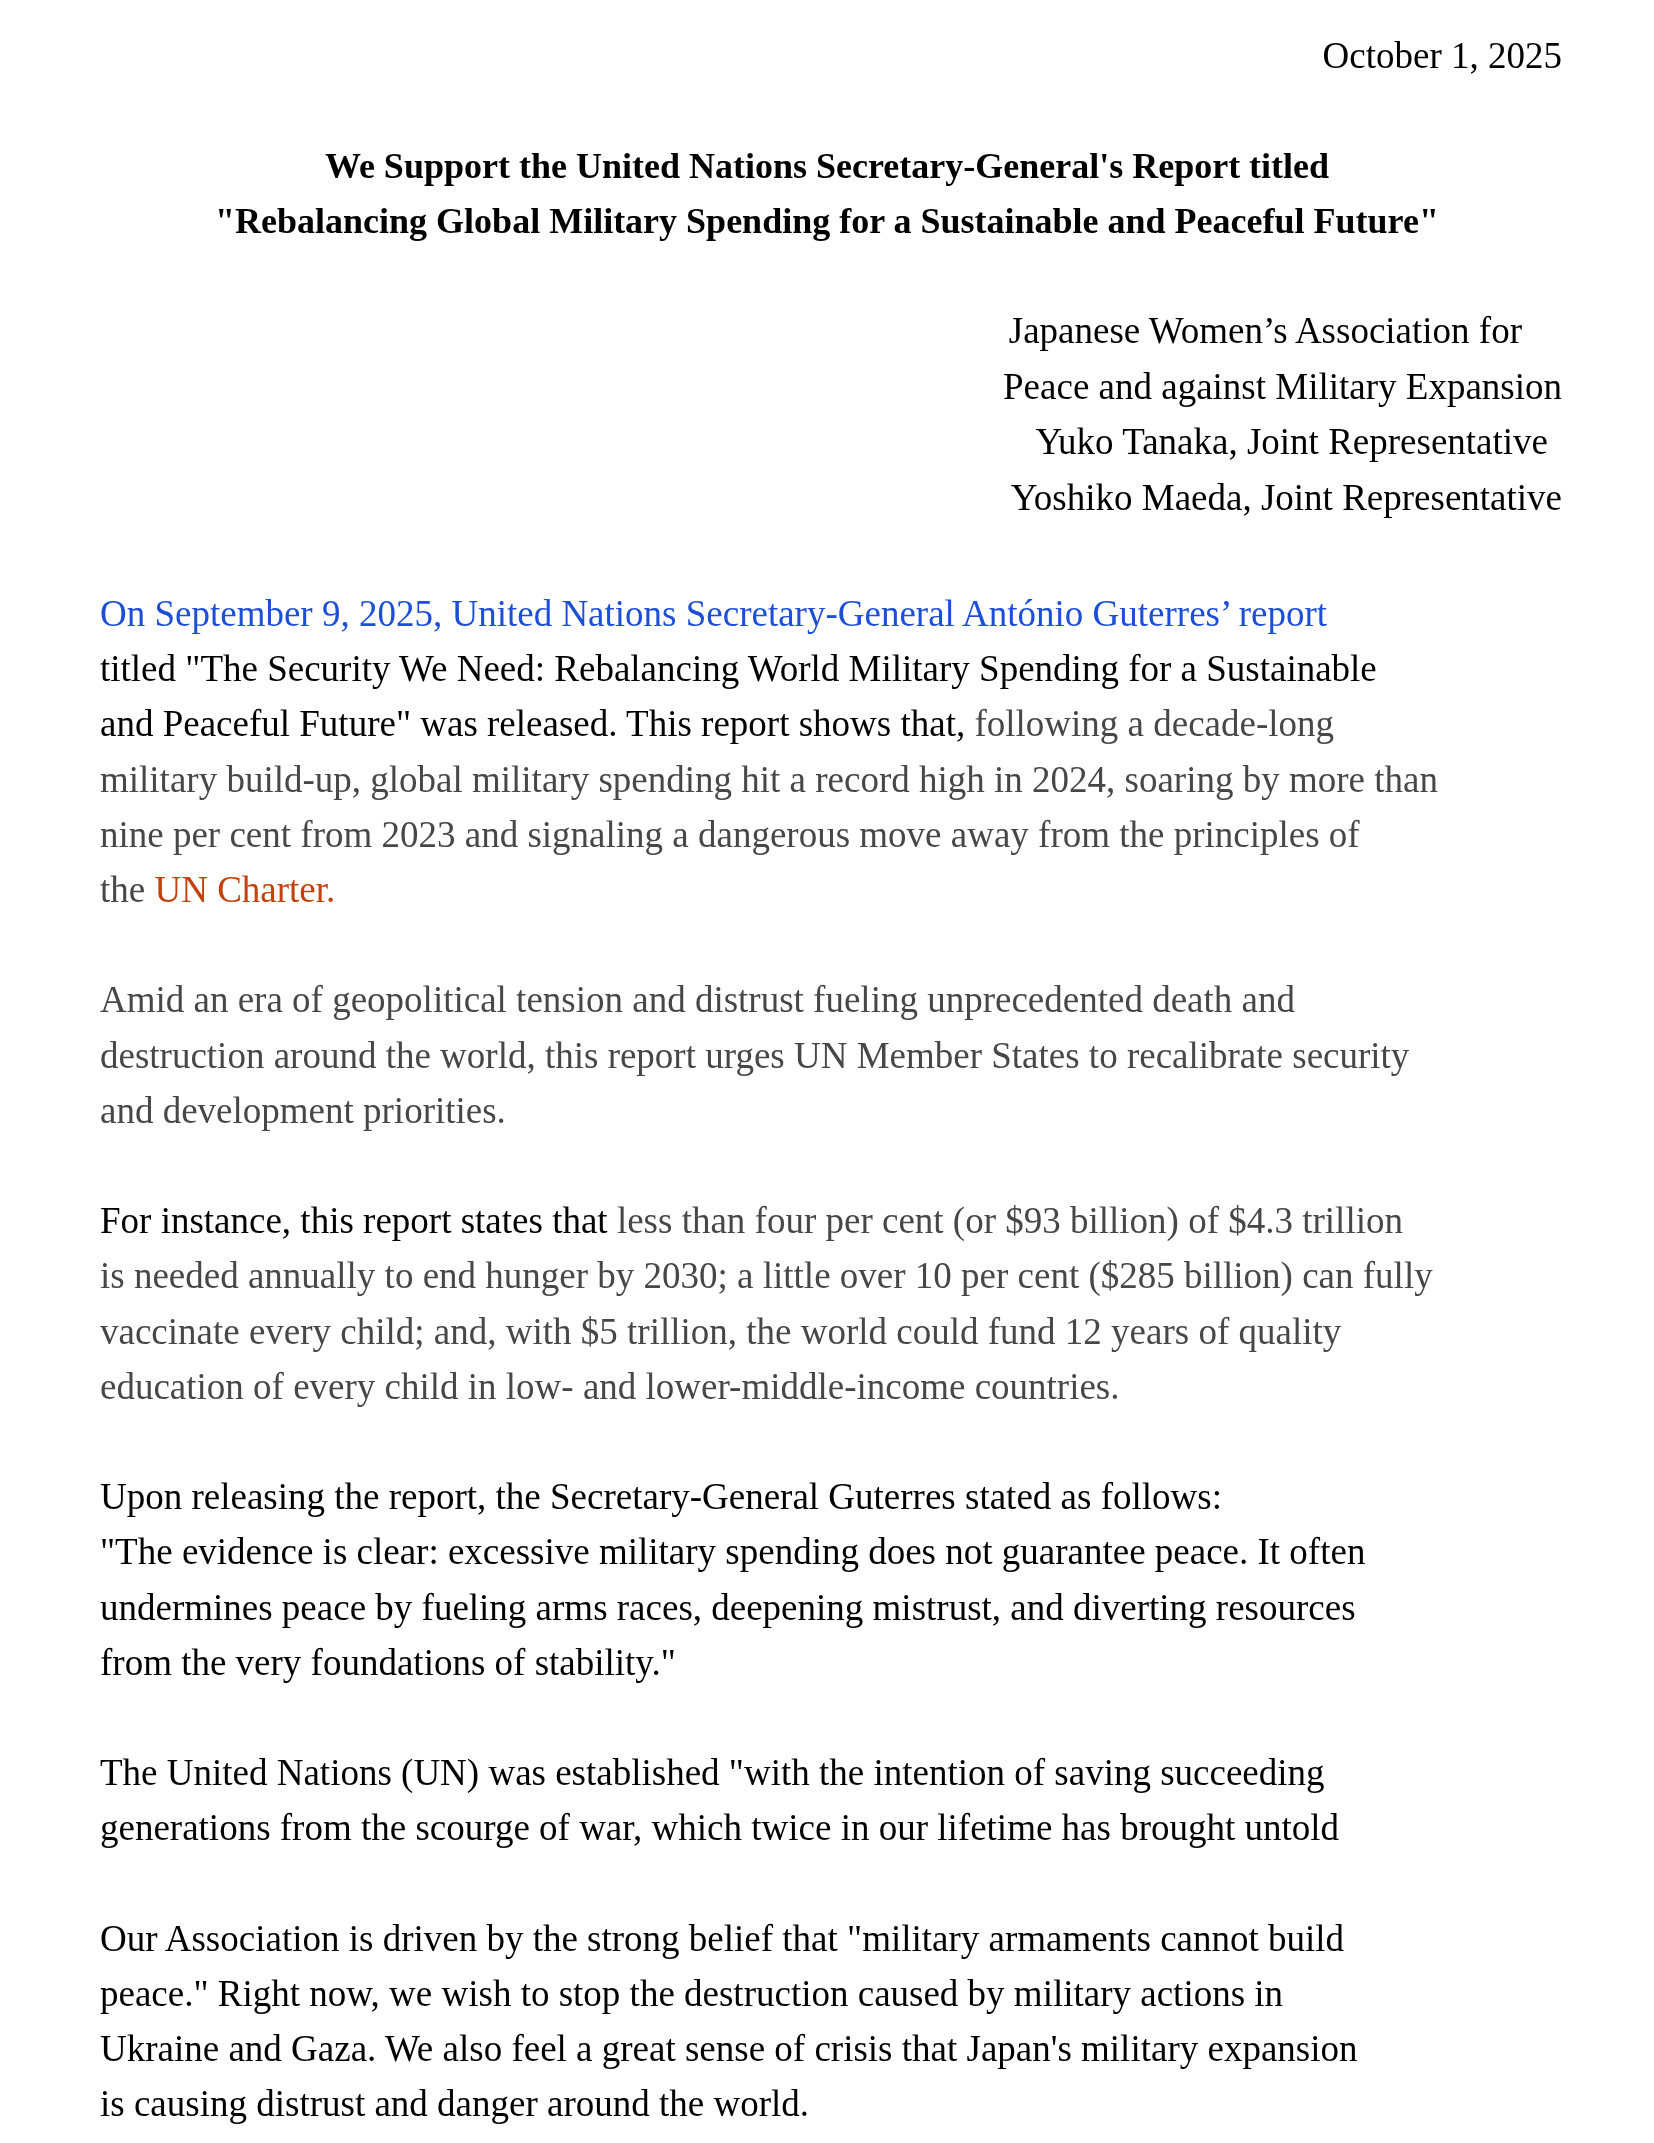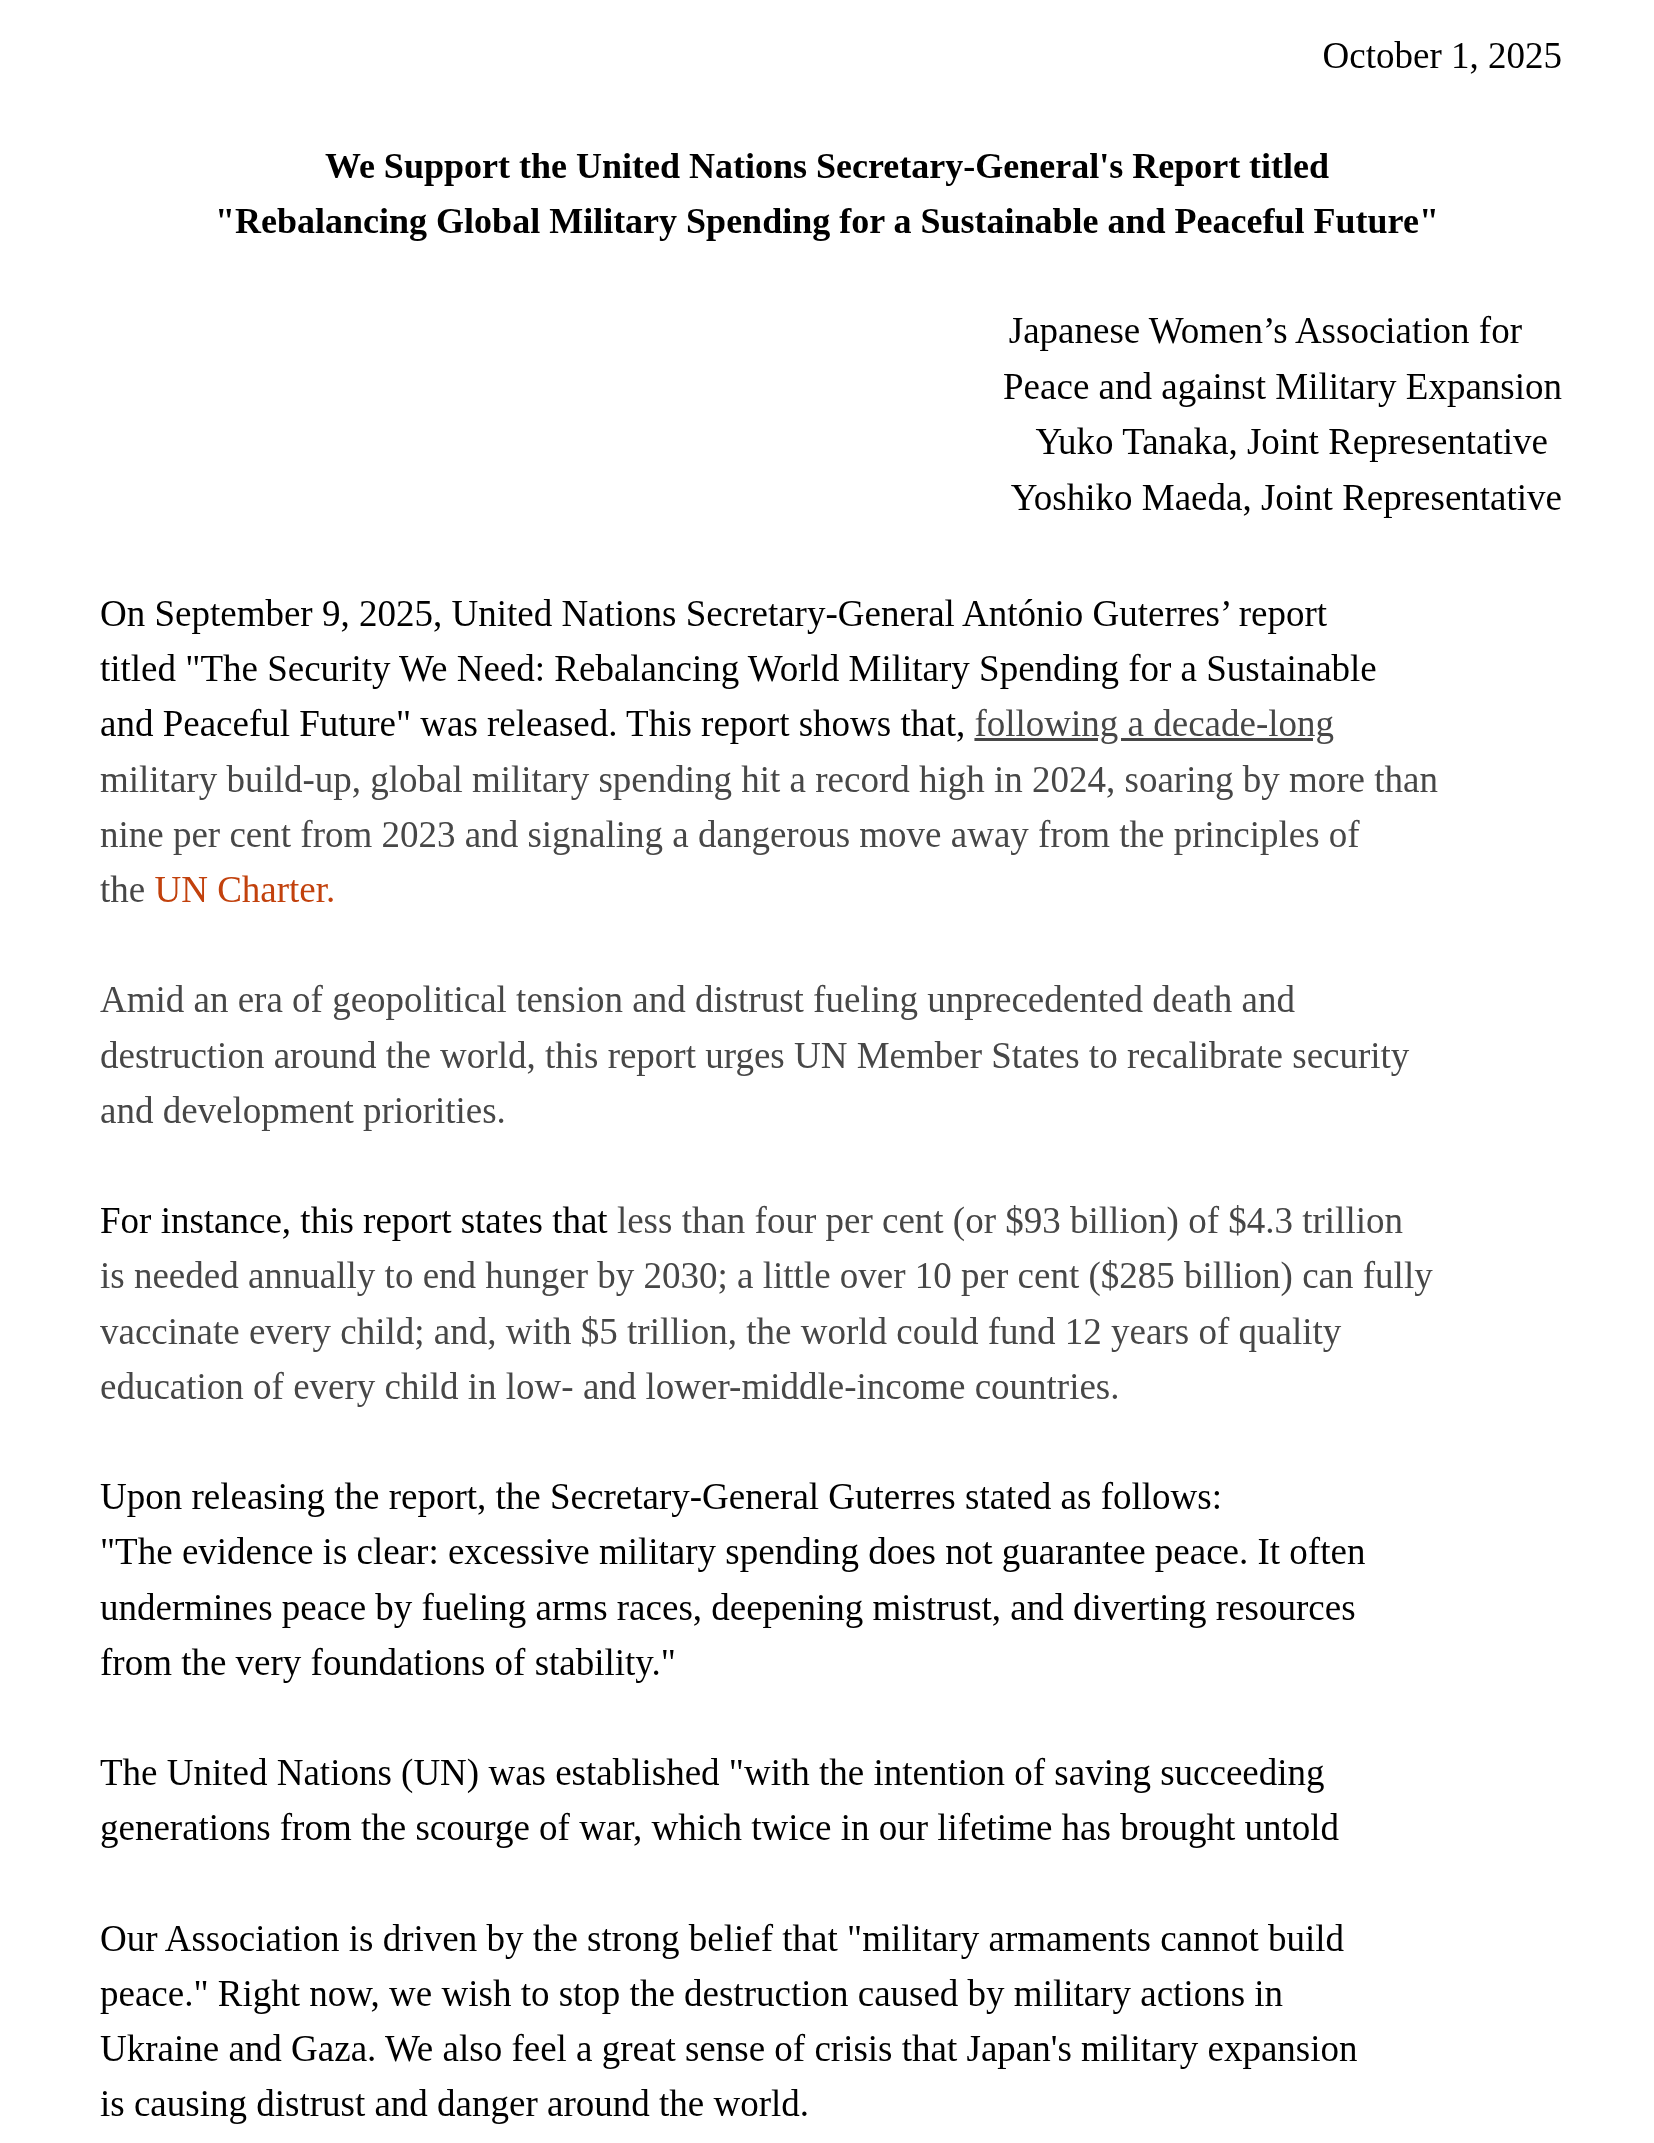--- a/index.html
+++ b/index.html
@@ -82,23 +82,23 @@
 
   <div class="signature">
     <span class="line sig-org1">Japanese Women’s Association for</span>
     <span class="line">Peace and against Military Expansion</span>
     <span class="line sig-rep1">Yuko Tanaka, Joint Representative</span>
     <span class="line">Yoshiko Maeda, Joint Representative</span>
   </div>
 
   <div class="body" id="body-text">
       <p class="para">
-        <span class="line"><span class="black" style="color: #000000;">On September 9, 2025, United Nations Secretary-General António Guterres’ report</span></span>
+        <span class="line"><span class="black" style="color: #1d4ed8;">On September 9, 2025, United Nations Secretary-General António Guterres’ report</span></span>
         <span class="line"><span class="black" style="color: rgb(0, 0, 0);">titled "The Security We Need: Rebalancing World Military Spending for a Sustainable</span></span>
-        <span class="line"><span class="black" style="color: rgb(0, 0, 0);">and Peaceful Future" was released. This report shows that, </span><span class="gray" style="color: rgb(71, 71, 71); text-decoration: underline;">following a decade-long</span></span>
+        <span class="line"><span class="black" style="color: rgb(0, 0, 0);">and Peaceful Future" was released. This report shows that, </span><span class="gray" style="color: rgb(71, 71, 71);">following a decade-long</span></span>
         <span class="line"><span class="gray" style="color: rgb(71, 71, 71);">military build-up, global military spending hit a record high in 2024, soaring by more than</span></span>
         <span class="line"><span class="gray" style="color: rgb(71, 71, 71);">nine per cent from 2023 and signaling a dangerous move away from the principles of</span></span>
         <span class="line"><span class="gray" style="color: rgb(71, 71, 71);">the </span><span class="black" style="color: #c2410c;">UN Charter.</span></span>
       </p>
       <p class="para">
         <span class="line"><span class="gray" style="color: rgb(71, 71, 71);">Amid an era of geopolitical tension and distrust fueling unprecedented death and</span></span>
         <span class="line"><span class="gray" style="color: rgb(71, 71, 71);">destruction around the world, this report urges UN Member States to recalibrate security</span></span>
         <span class="line"><span class="gray" style="color: rgb(71, 71, 71);">and development priorities.</span></span>
       </p>
       <p class="para">

